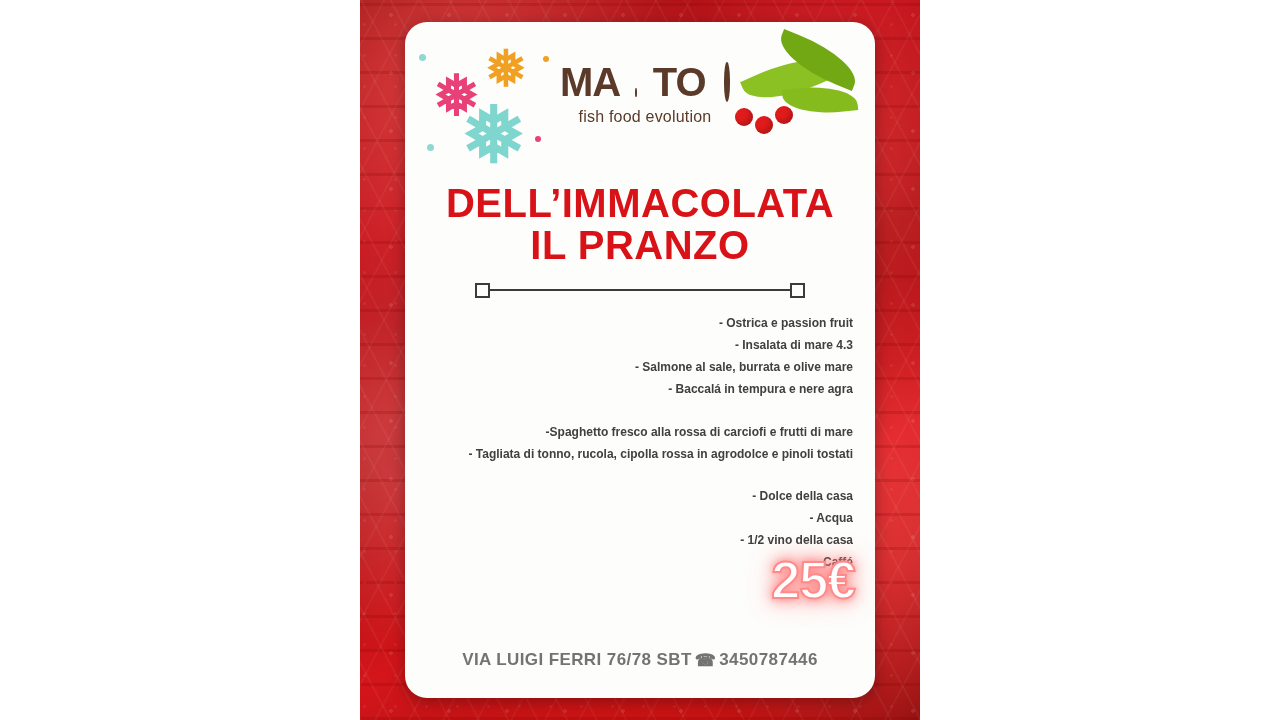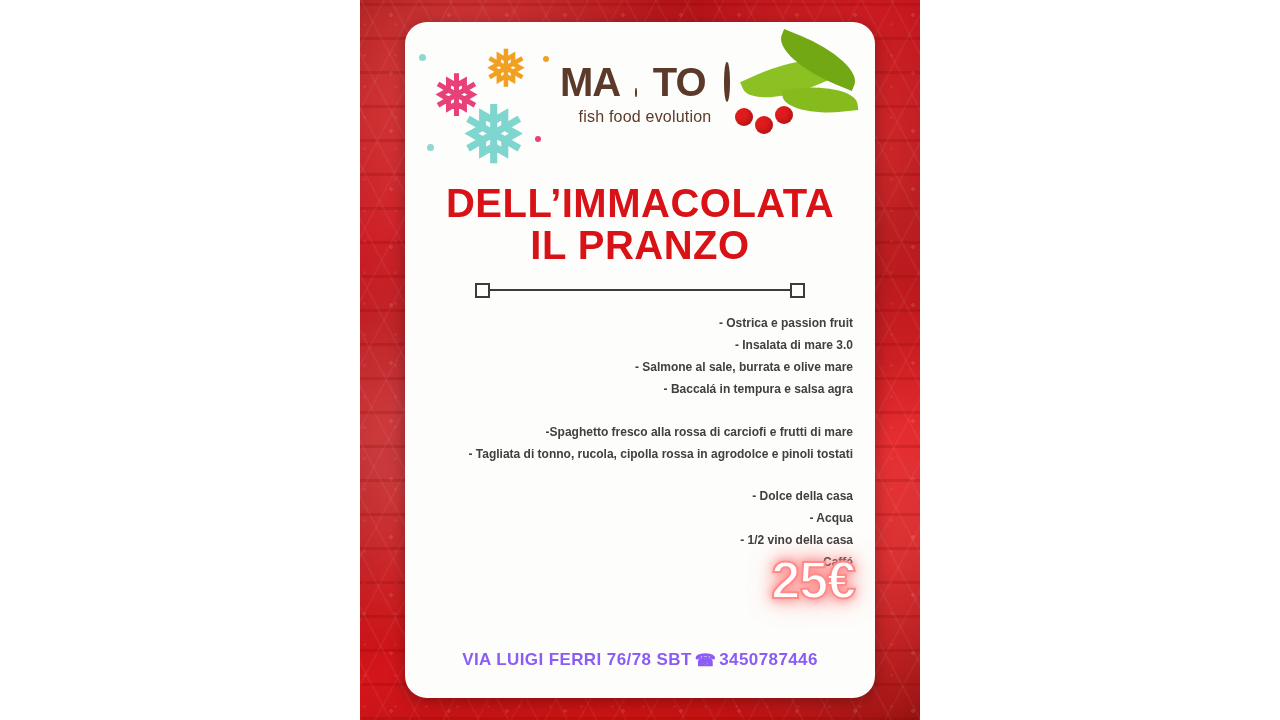--- a/index.html
+++ b/index.html
@@ -275,21 +275,21 @@
     letter-spacing: -1px;
   }
 
   
   .footer {
     position: absolute;
     left: 0;
     right: 0;
     bottom: 28px;
     text-align: center;
-    color: #8b5cf6;
+    color: #737373;
     font-size: 17px;
     font-weight: bold;
     letter-spacing: 0.4px;
     font-family: "Liberation Sans", sans-serif;
   }
   .footer .phone-icon {
     display: inline-block;
     transform: translateY(1px);
     margin: 0 3px;
   }
@@ -350,23 +350,23 @@
 
     <div class="divider">
       <span class="sq"></span>
       <span class="bar"></span>
       <span class="sq"></span>
     </div>
 
     <div class="menu">
       <div class="group">
         <div class="line">- Ostrica e passion fruit</div>
-        <div class="line">- Insalata di mare 3.0</div>
+        <div class="line">- Insalata di mare 4.3</div>
         <div class="line">- Salmone al sale, burrata e olive mare</div>
-        <div class="line">- Baccalá in tempura e salsa agra</div>
+        <div class="line">- Baccalá in tempura e nere agra</div>
       </div>
       <div class="group">
         <div class="line">-Spaghetto fresco alla rossa di carciofi e frutti di mare</div>
         <div class="line">- Tagliata di tonno, rucola, cipolla rossa in agrodolce e pinoli tostati</div>
       </div>
       <div class="group">
         <div class="line">- Dolce della casa</div>
         <div class="line">- Acqua</div>
         <div class="line">- 1/2 vino della casa</div>
         <div class="line">- Caffé</div>

